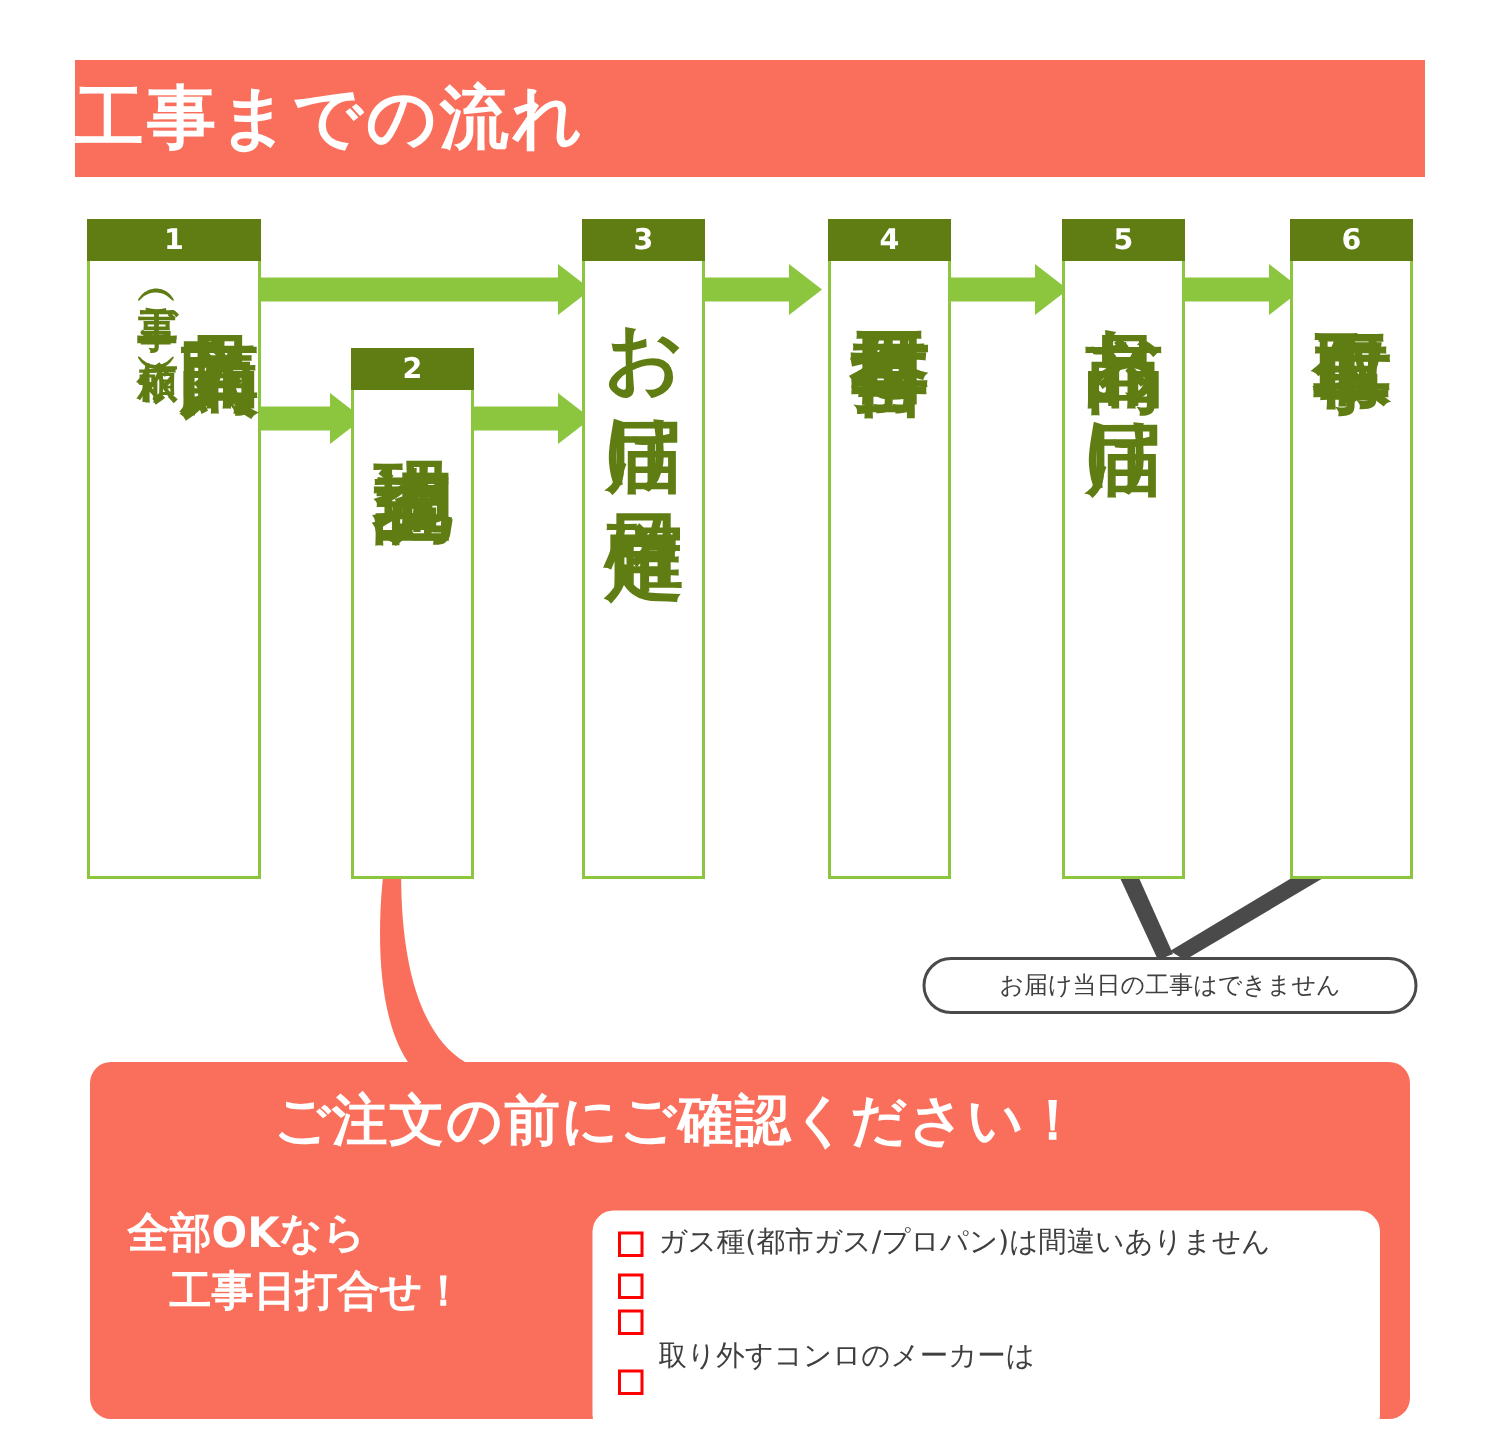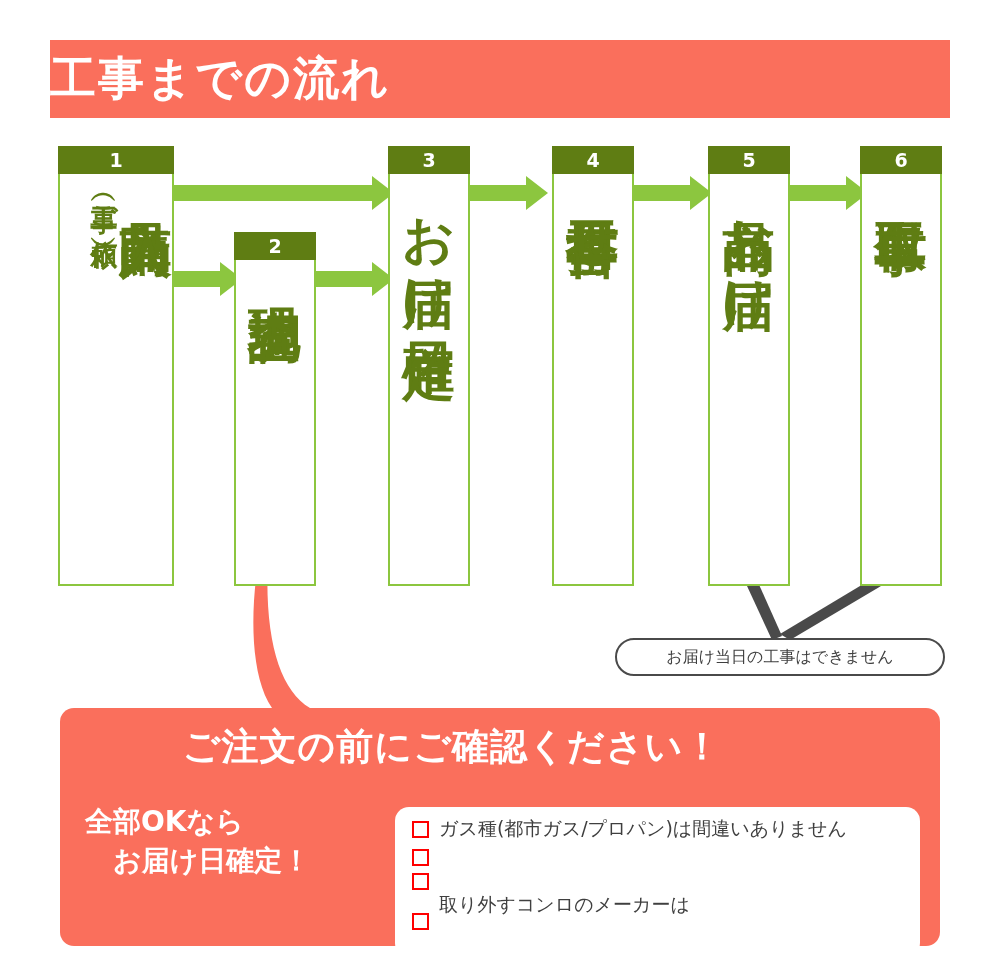--- a/index.html
+++ b/index.html
@@ -202,21 +202,21 @@
 
   <div class="callout">
     <span>お届け当日の工事はできません</span>
   </div>
 
   <div class="bottom-panel">
     <div class="bottom-title">ご注文の前にご確認ください！</div>
 
     <div class="left-note">
       <div>全部OKなら</div>
-      <div class="indent">お届け日確定！</div>
+      <div class="indent">工事日打合せ！</div>
     </div>
 
     <div class="check-card">
       <div class="check-row">
         <div class="cbox"></div>
         <div class="ctext">ガス種(都市ガス/プロパン)は間違いありません</div>
       </div>
       <div class="check-row">
         <div class="cbox"></div>
       </div>

